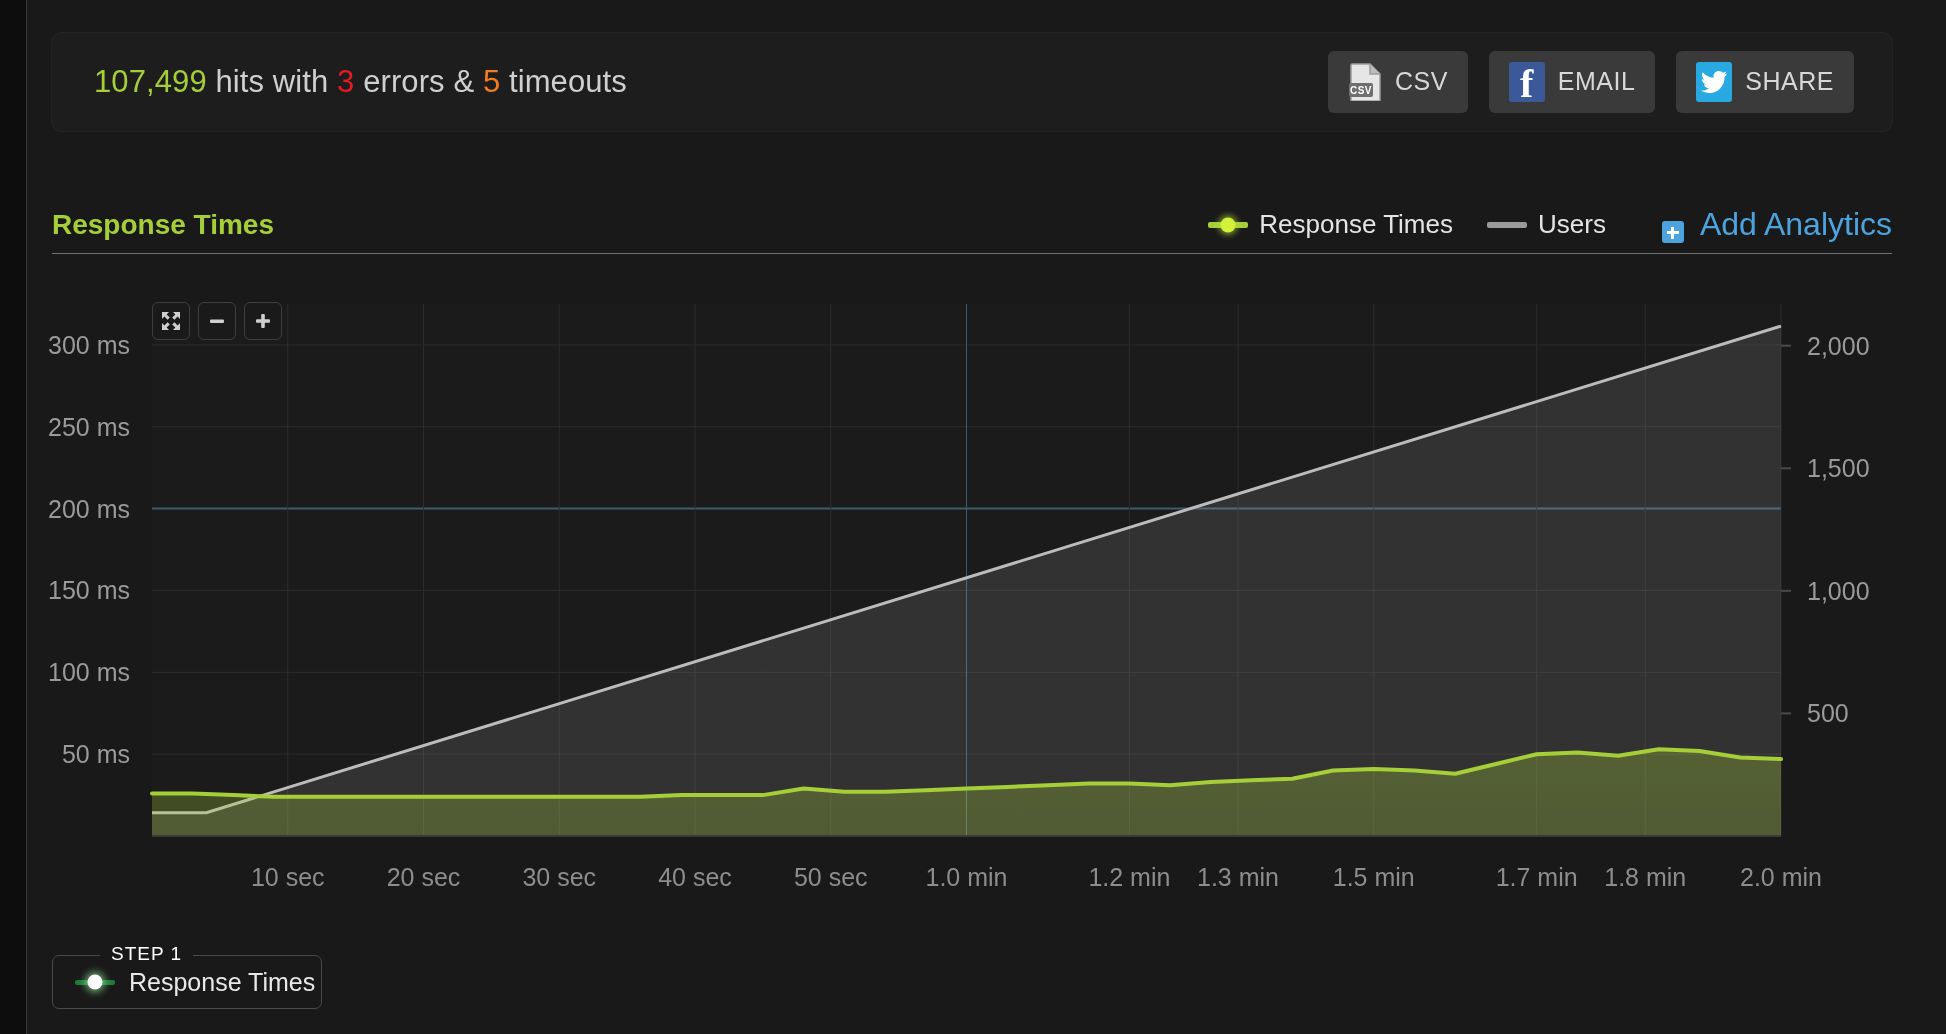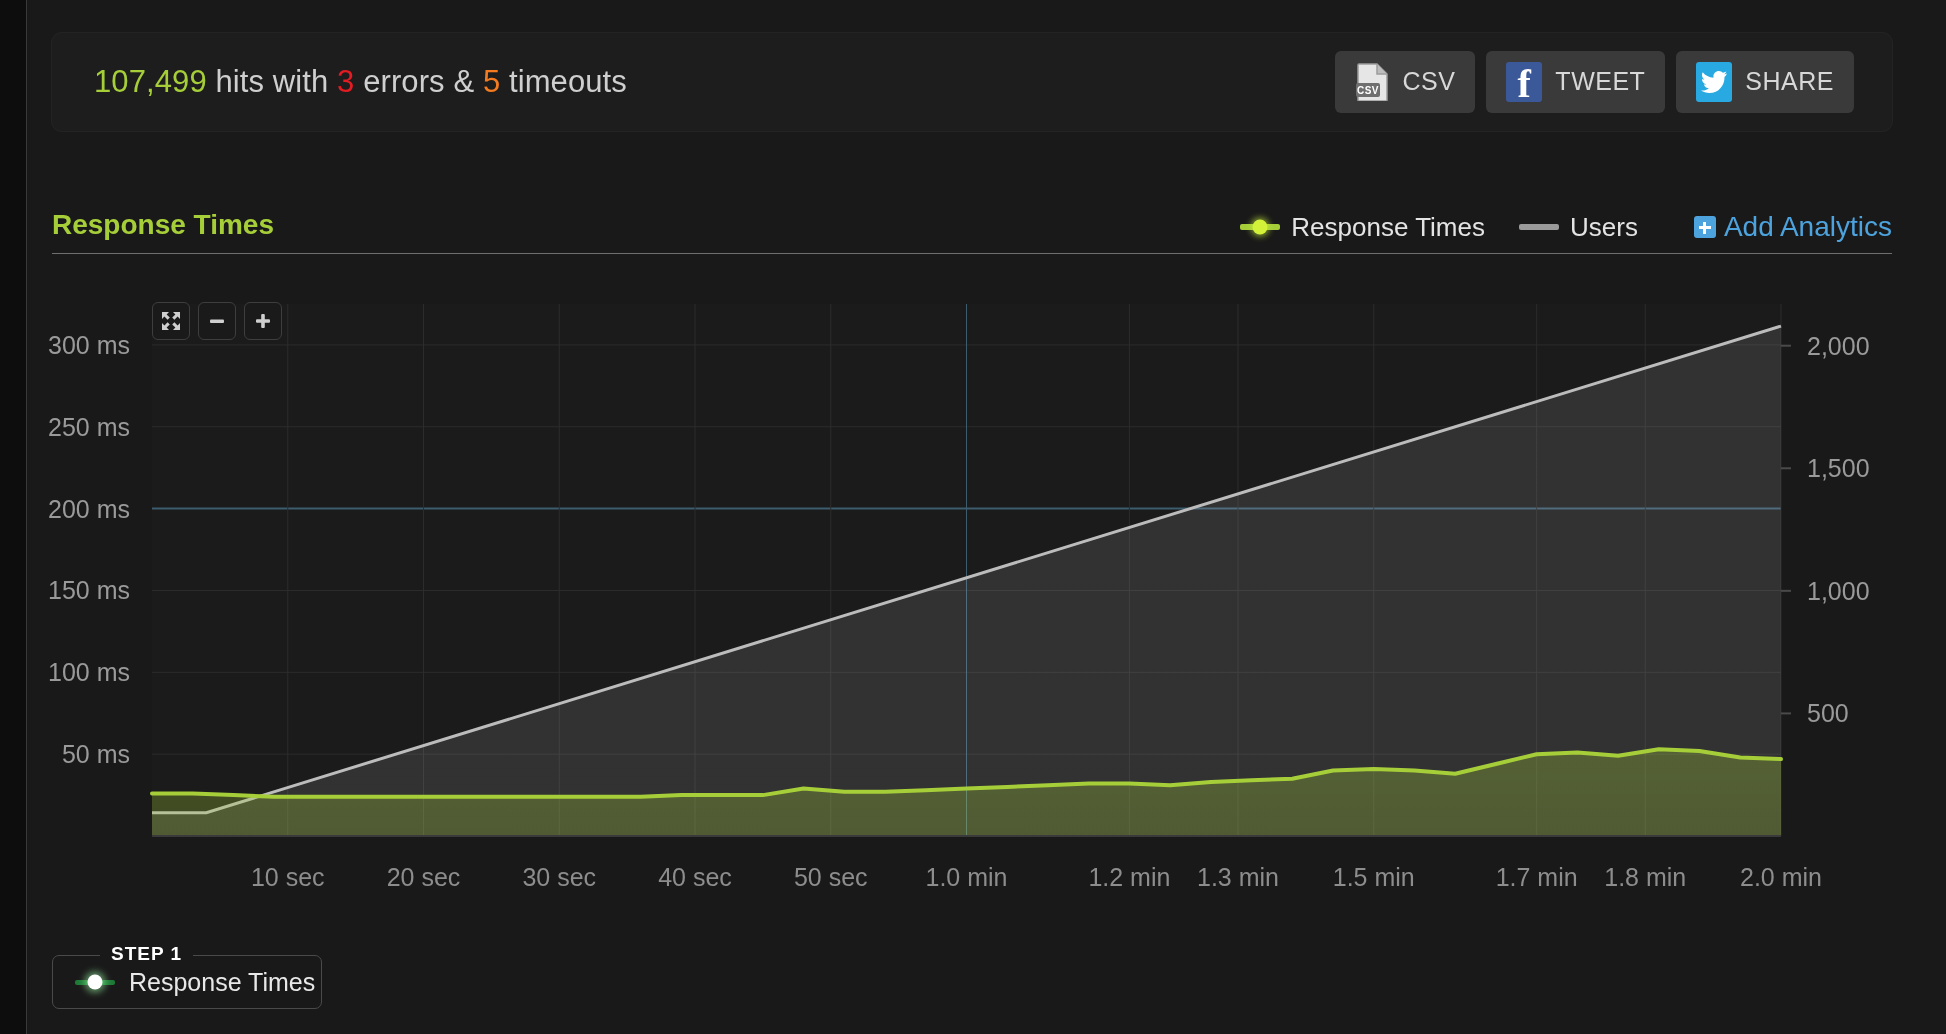--- a/index.html
+++ b/index.html
@@ -50,21 +50,21 @@
   .summary-text .hits { color: #a6ce39; }
   .summary-text .errors { color: #e31b23; }
   .summary-text .timeouts { color: #f47b20; }
 
   .share-buttons {
     position: absolute;
     right: 38px;
     top: 50%;
     transform: translateY(-50%);
     display: flex;
-    gap: 11px;
+    gap: 21px;
   }
   .btn {
     height: 62px;
     border-radius: 6px;
     background: #3a3a3a;
     display: flex;
     align-items: center;
     gap: 13px;
     padding: 0 20px;
     color: #d8d8d8;
@@ -153,24 +153,24 @@
     background: #d4f13a;
     box-shadow: 0 0 6px 2px rgba(190,230,60,.65);
   }
   .legend-swatch-users {
     width: 40px; height: 6px;
     background: #9a9a9a;
     border-radius: 2px;
   }
   .add-analytics {
     display: flex;
-    align-items: center;
-    gap: 8px;
+    align-items: flex-end;
+    gap: 16px;
     color: #4da3dd;
-    font-size: 28px;
+    font-size: 32px;
     cursor: pointer;
     margin-left: 22px;
   }
   .plus-box {
     width: 22px; height: 22px;
     background: #4da3dd;
     border-radius: 3px;
     position: relative;
   }
   .plus-box::before, .plus-box::after {
@@ -218,21 +218,21 @@
     gap: 14px;
     padding-left: 22px;
   }
   .step-label {
     position: absolute;
     left: 100px; top: 943px;
     background: #191919;
     padding: 0 11px;
     color: #ffffff;
     font-size: 19px;
-    font-weight: bold;
+    font-weight: normal;
     letter-spacing: 1px;
   }
   .step-swatch {
     width: 40px; height: 5px;
     background: #1e7a36;
     position: relative;
     border-radius: 2px;
   }
   .step-swatch::after {
     content: "";
@@ -273,21 +273,21 @@
           </svg>
         </span>
         <span class="lbl">CSV</span>
       </div>
 
 
       <div class="btn">
         <span class="icon-fb">
             <span>f</span>
           </span>
-        <span class="lbl">TWEET</span>
+        <span class="lbl">EMAIL</span>
       </div>
 
       <div class="btn">
         <span class="icon-tw">
           <svg width="26" height="22" viewBox="0 0 26 22">
             <path d="M26 2.6c-1 .45-2 .75-3.1.88 1.1-.67 1.95-1.73 2.35-3-1.04.62-2.2 1.07-3.43 1.3C20.84.7 19.43 0 17.86 0c-3 0-5.43 2.45-5.43 5.47 0 .43.05.85.14 1.25C8.05 6.5 4.27 4.43 1.74 1.3 1.27 2.1 1 3.05 1 4.05c0 1.9.96 3.57 2.4 4.55-.88-.03-1.72-.28-2.45-.68v.07c0 2.65 1.88 4.86 4.36 5.37-.45.12-.94.19-1.43.19-.35 0-.69-.04-1.02-.1.69 2.17 2.7 3.75 5.07 3.8-1.86 1.46-4.2 2.34-6.74 2.34-.44 0-.87-.03-1.29-.08C2.3 21.1 5.16 22 8.23 22c9.87 0 15.26-8.22 15.26-15.36 0-.23 0-.47-.02-.7C24.52 5.17 25.36 4 26 2.6z" fill="#ffffff"></path>
           </svg>
         </span>
         <span class="lbl">SHARE</span>
       </div>

